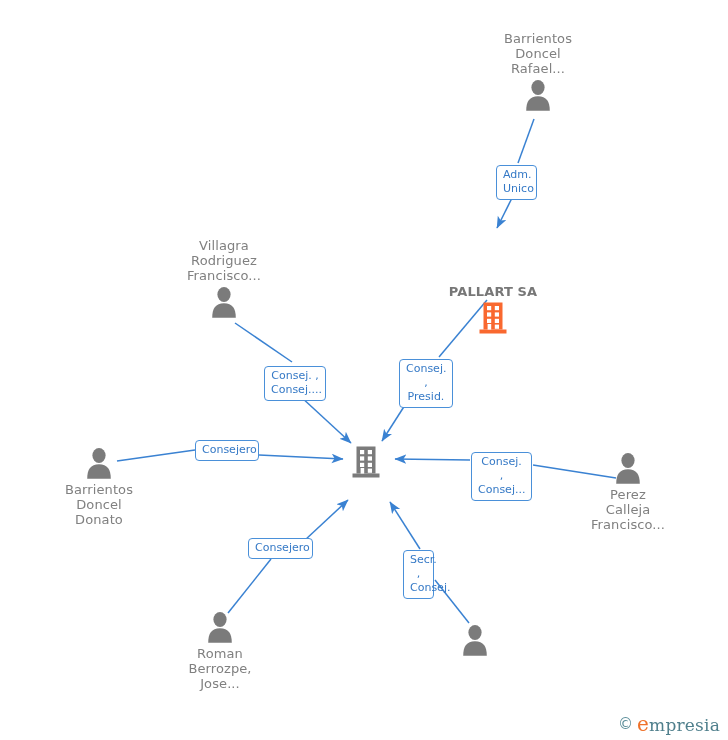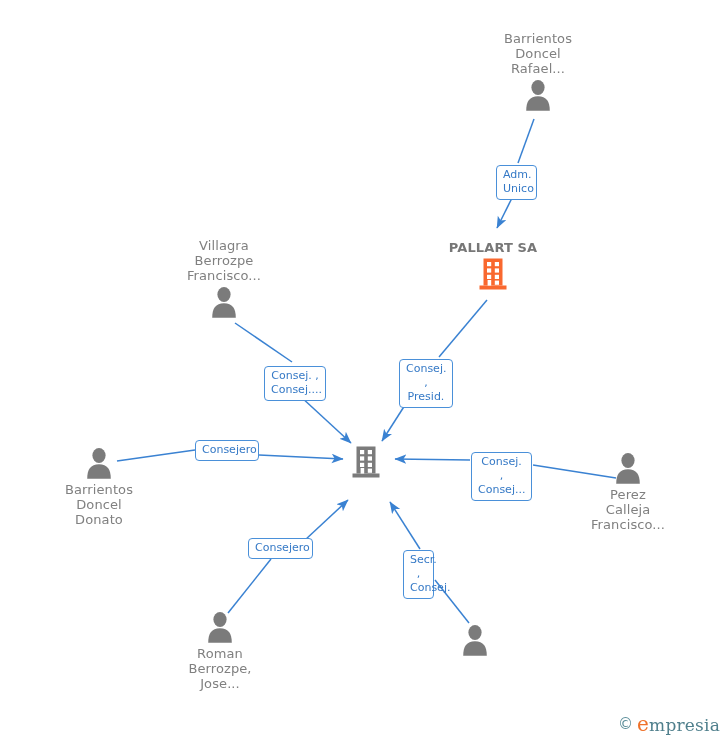--- a/index.html
+++ b/index.html
@@ -42,20 +42,21 @@
   .node .caption {
     display: block;
     font-size: 13px;
     color: #808080;
     letter-spacing: 0.1px;
     white-space: pre-line;
   }
   .node.company .caption {
     font-weight: bold;
     color: #777777;
+    margin-top: 44px;
   }
   .node.company.sub .caption {
     font-weight: normal;
     color: #808080;
   }
   .node .caption.above {
     margin-bottom: 3px;
   }
   .node .caption.below {
     margin-top: 3px;
@@ -171,21 +172,21 @@
         <rect x="8" y="16.8" width="4.2" height="4.2"></rect>
         <rect x="15.8" y="16.8" width="4.2" height="4.2"></rect>
         <rect x="15.8" y="22.6" width="4.2" height="4.2"></rect>
         <rect x="8.6" y="22" width="3.6" height="5.6"></rect>
       </g>
     </svg>
   </div>
 
   <div class="node person" style="left:224px; top:238px;">
     <span class="caption above">Villagra
-Berrozpe
+Rodriguez
 Francisco...</span>
     <svg class="glyph" width="30" height="32" viewBox="0 0 30 32" xmlns="http://www.w3.org/2000/svg">
       <ellipse cx="15" cy="8.5" rx="6.6" ry="7.4" fill="#7b7b7b"></ellipse>
       <path d="M15,17.2 C6.6,17.2 3.2,22.4 3.2,31.8 L26.8,31.8 C26.8,22.4 23.4,17.2 15,17.2 Z" fill="#7b7b7b"></path>
     </svg>
   </div>
 
   <div class="node person" style="left:99px; top:447px;">
     <svg class="glyph" width="30" height="32" viewBox="0 0 30 32" xmlns="http://www.w3.org/2000/svg">
       <ellipse cx="15" cy="8.5" rx="6.6" ry="7.4" fill="#7b7b7b"></ellipse>

